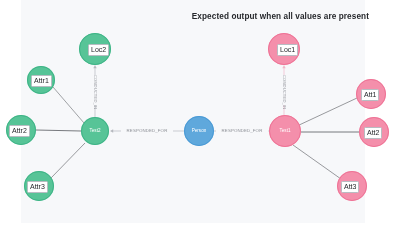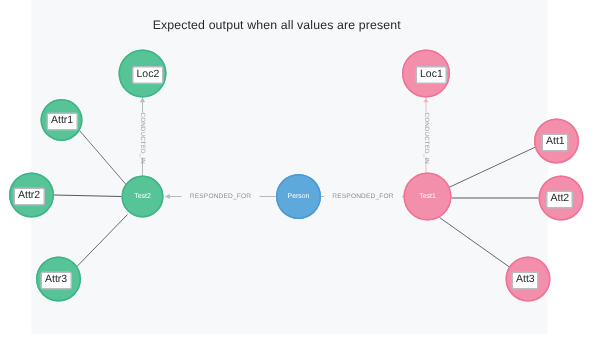--- a/index.html
+++ b/index.html
@@ -28,25 +28,26 @@
     left: 0;
     top: 0;
     width: 400px;
     height: 223px;
   }
   #graph-title {
     position: absolute;
     left: 0;
     top: 12px;
     width: 369px;
-    text-align: center;
+    text-align: right;
     font-size: 8.2px;
     color: #26282c;
     letter-spacing: 0.1px;
     white-space: nowrap;
+    font-weight: bold;
   }
   .node {
     position: absolute;
     border-radius: 50%;
     box-sizing: border-box;
   }
   .node-ring {
     position: absolute;
     border-radius: 50%;
     box-sizing: border-box;

